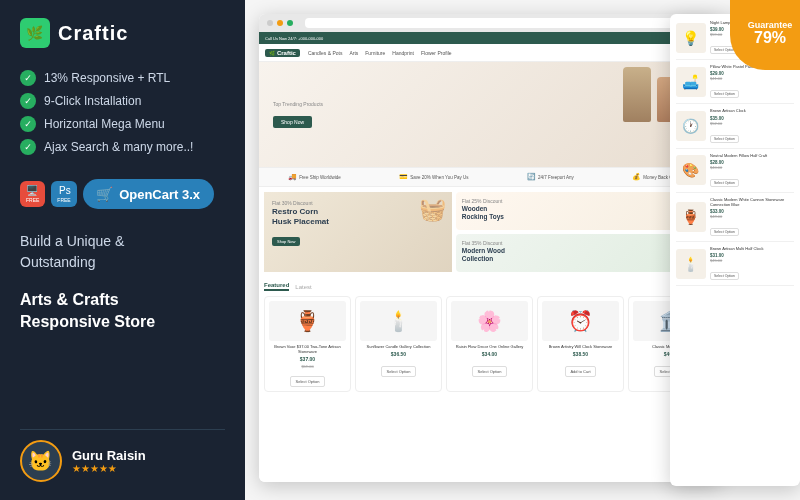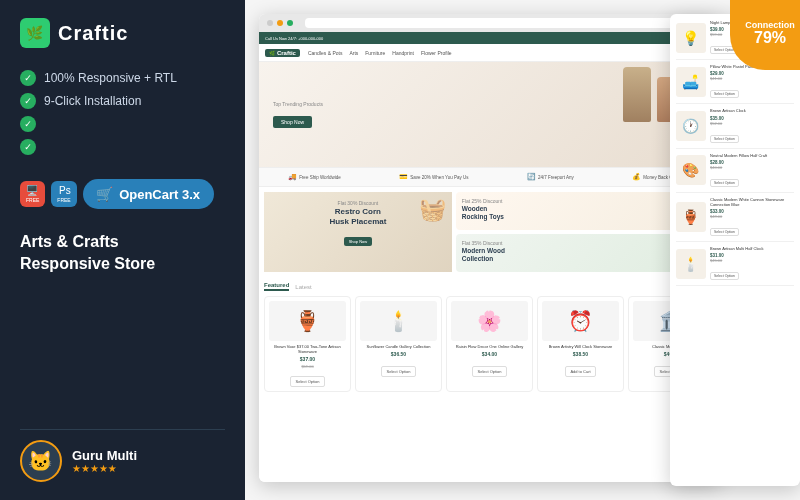--- a/index.html
+++ b/index.html
@@ -393,21 +393,20 @@
       height: 90px;
     }
 
     .promo-left {
       width: 42%;
       background: linear-gradient(135deg, #f0e8d8 0%, #e0d4c0 100%);
       border-radius: 0;
       padding: 8px;
       position: relative;
       overflow: hidden;
-      text-align: center;
     }
 
     .promo-right-stack {
       width: 58%;
       display: flex;
       flex-direction: column;
       gap: 4px;
     }
 
     .promo-right-top {
@@ -622,66 +621,69 @@
   <div class="logo-row">
     <div class="logo-icon">
       <span>🌿</span>
     </div>
     <span class="logo-text">Craftic</span>
   </div>
 
   <div class="feature-list">
     <div class="feature-item">
       <div class="check-icon">✓</div>
-      <span>100% Responsive + RTL</span>
+      <span>13% Responsive + RTL</span>
     </div>
     <div class="feature-item">
       <div class="check-icon">✓</div>
       <span>9-Click Installation</span>
     </div>
     <div class="feature-item">
       <div class="check-icon">✓</div>
+      <span>Horizontal Mega Menu</span>
     </div>
     <div class="feature-item">
       <div class="check-icon">✓</div>
+      <span>Ajax Search &amp; many more..!</span>
     </div>
   </div>
 
   <div class="badges-row">
     <div class="badge-monitor">
       <span style="font-size:10px;">🖥️</span>
       <span style="font-size:5px;">FREE</span>
     </div>
     <div class="badge-ps">
       <span style="font-size:10px;">Ps</span>
       <span style="font-size:5px;">FREE</span>
     </div>
     <div class="badge-opencart">
       <span class="cart-icon">🛒</span>
       <span>OpenCart 3.x</span>
     </div>
   </div>
 
+  <div class="build-text">Build a Unique &amp;<br>Outstanding</div>
   <div class="arts-text">Arts &amp; Crafts<br>Responsive Store</div>
 
   <div class="author-row">
     <div class="author-avatar">
       <span>🐱</span>
     </div>
     <div>
-      <div class="author-name">Guru Multi</div>
+      <div class="author-name">Guru Raisin</div>
       <div class="author-stars">★★★★★</div>
     </div>
   </div>
 </div>
 
 <div class="main-area">
 
   <div class="responsive-badge">
-    <span>Connection</span>
+    <span>Guarantee</span>
     <span class="big">79%</span>
   </div>
 
   <div class="browser-mockup">
     <div class="browser-bar">
       <div class="browser-dot"></div>
       <div class="browser-dot" style="background:#f39c12;"></div>
       <div class="browser-dot" style="background:#27ae60;"></div>
       <div class="browser-url"></div>
     </div>

